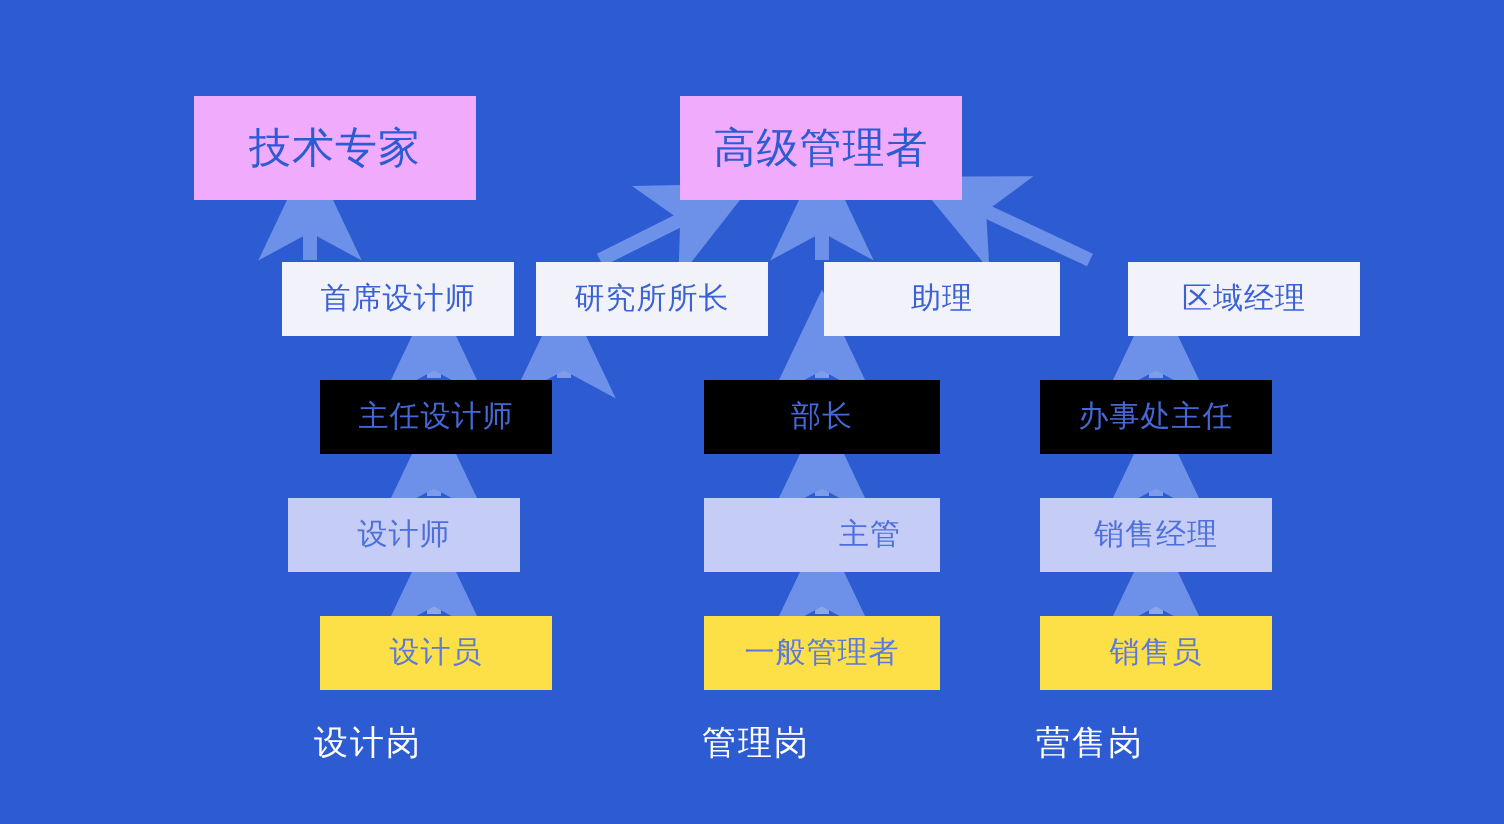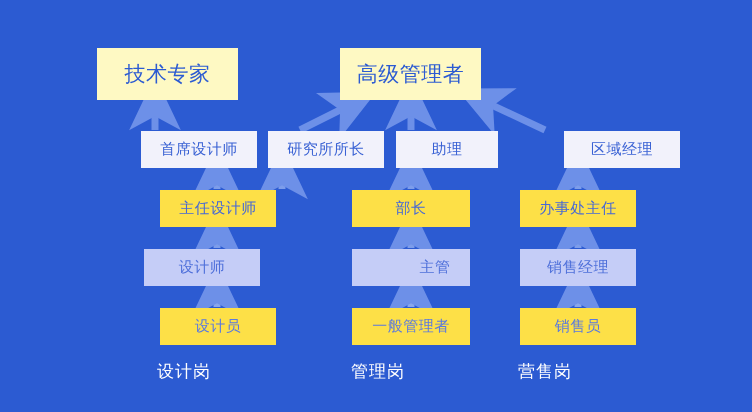--- a/index.html
+++ b/index.html
@@ -27,33 +27,33 @@
     position: absolute;
     display: flex;
     align-items: center;
     justify-content: center;
     box-sizing: border-box;
     text-align: center;
     white-space: nowrap;
     letter-spacing: 0.5px;
   }
   .node.top {
-    background: #fef9c3;
+    background: #f0abfc;
     color: #2c5bd2;
     font-size: 21px;
     font-weight: 400;
   }
   .node.r2 {
     background: #f2f2fb;
     color: #3a62d4;
     font-size: 15px;
     margin-left: 44px;
   }
   .node.r3 {
-    background: #fde047;
+    background: #000000;
     color: #4668d6;
     font-size: 15px;
   }
   .node.r4 {
     background: #c5cdf7;
     color: #4f70da;
     font-size: 15px;
   }
   .node.r5 {
     background: #fde047;
@@ -109,21 +109,21 @@
   <div class="node top" style="left:340px; top:48px; width:141px; height:52px;">
     <span>高级管理者</span>
   </div>
 
   <div class="node r2" style="left:97px; top:131px; width:116px; height:37px;">
     <span>首席设计师</span>
   </div>
   <div class="node r2" style="left:224px; top:131px; width:116px; height:37px;">
     <span>研究所所长</span>
   </div>
-  <div class="node r2" style="left:352px; top:131px; width:102px; height:37px;">
+  <div class="node r2" style="left:368px; top:131px; width:118px; height:37px;">
     <span>助理</span>
   </div>
   <div class="node r2" style="left:520px; top:131px; width:116px; height:37px;">
     <span>区域经理</span>
   </div>
 
   <div class="node r3" style="left:160px; top:190px; width:116px; height:37px;">
     <span>主任设计师</span>
   </div>
   <div class="node r3" style="left:352px; top:190px; width:118px; height:37px;">

